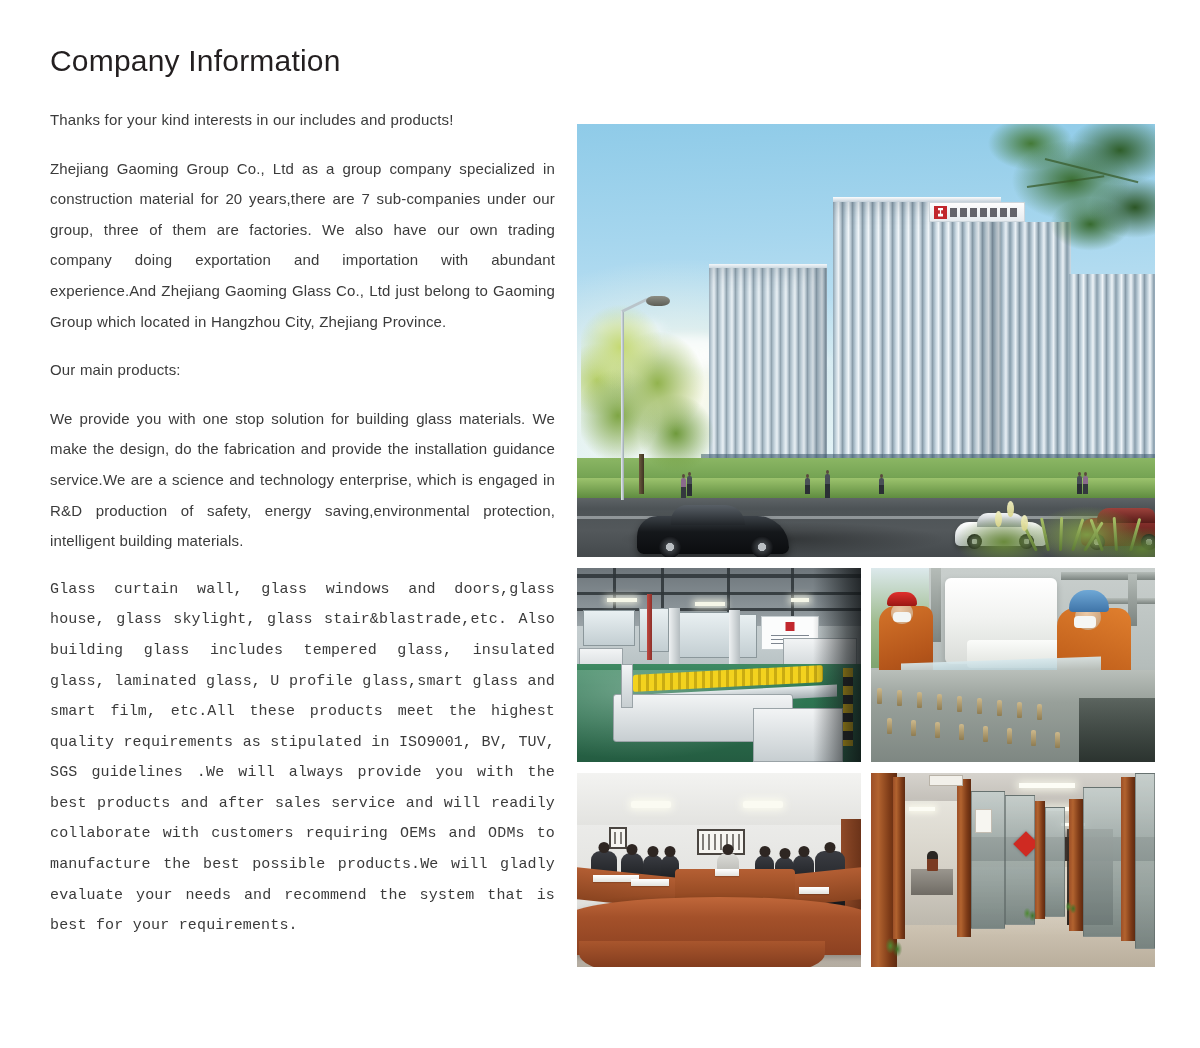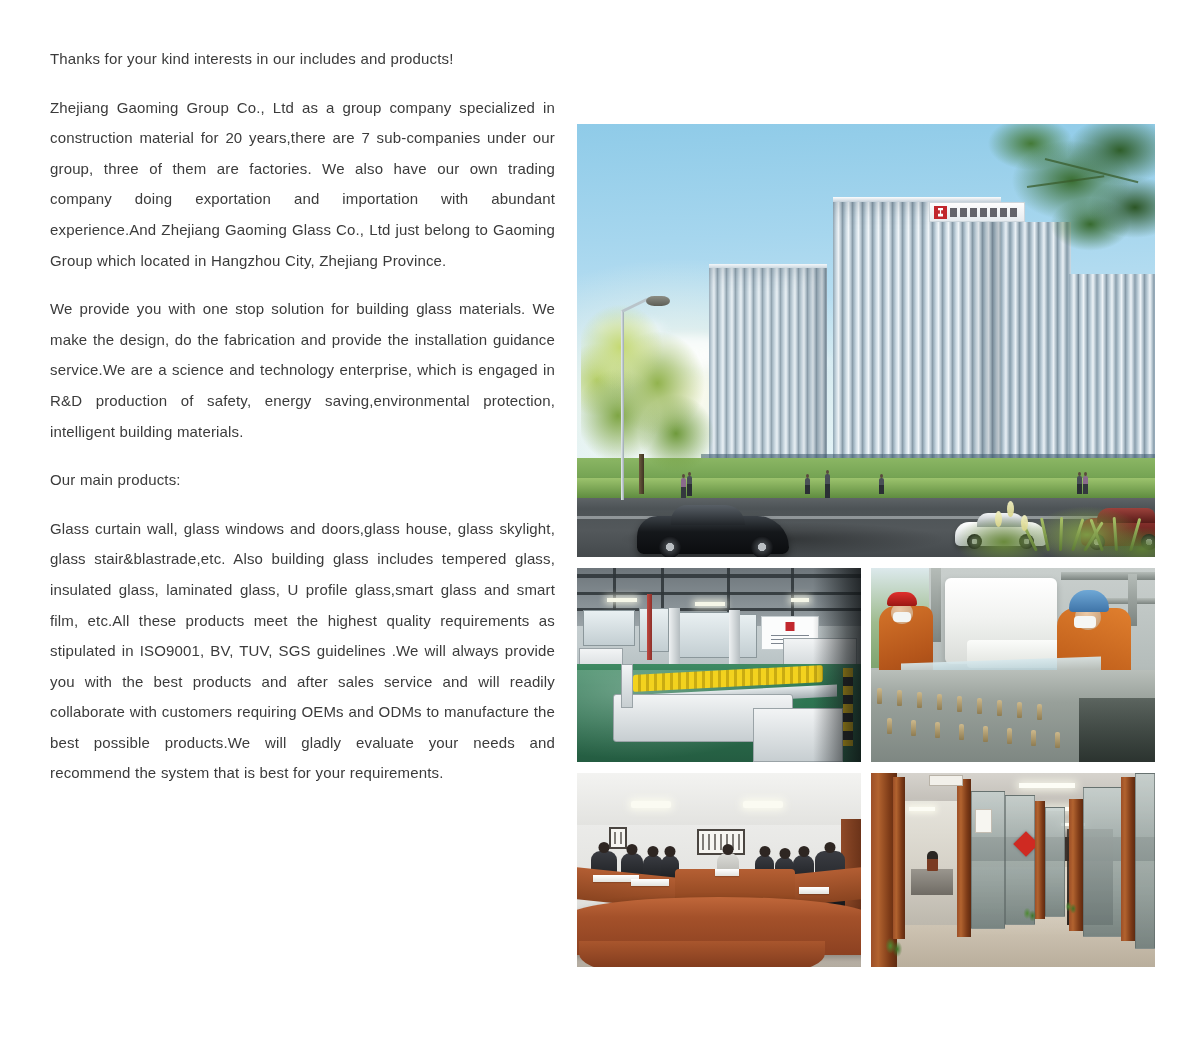--- a/index.html
+++ b/index.html
@@ -35,21 +35,21 @@
     color: #3b3b3b;
     line-height: 30.6px;
     margin: 0 0 18px 0;
     text-align: justify;
     text-justify: inter-word;
     letter-spacing: 0.15px;
     -webkit-hyphens: none;
     hyphens: none;
     word-spacing: 0.2px;
   }
-  .para:last-child { margin-bottom: 12px; }
+  .para:last-child { margin-bottom: 12px; font-family: Liberation Mono, monospace; }
   .para.short { text-align: left; }
 
   
   .img-col {
     position: absolute;
     left: 577px; top: 124px;
     width: 578px;
   }
   .photo {
     position: relative;
@@ -628,28 +628,29 @@
     background: linear-gradient(180deg, rgba(60,48,40,.85), rgba(36,28,22,.95));
   }
 </style>
 </head>
 <body>
 
 <div class="page">
 
   <div class="text-col">
 
+    <h1 class="page-title">Company Information</h1>
 
     <p class="para short">Thanks for your kind interests in our includes and products!</p>
 
     <p class="para">Zhejiang Gaoming Group Co., Ltd as a group company specialized in construction material for 20 years,there are 7 sub-companies under our group, three of them are factories. We also have our own trading company doing exportation and importation with abundant experience.And Zhejiang Gaoming Glass Co., Ltd just belong to Gaoming Group which located in Hangzhou City, Zhejiang Province.</p>
 
+    <p class="para short">Our main products:</p>
+
     <p class="para">We provide you with one stop solution for building glass materials. We make the design, do the fabrication and provide the installation guidance service.We are a science and technology enterprise, which is engaged in R&amp;D production of safety, energy saving,environmental protection, intelligent building materials.</p>
-
-    <p class="para short">Our main products:</p>
 
     <p class="para">Glass curtain wall, glass windows and doors,glass house, glass skylight, glass stair&amp;blastrade,etc. Also building glass includes tempered glass, insulated glass, laminated glass, U profile glass,smart glass and smart film, etc.All these products meet the highest quality requirements as stipulated in ISO9001, BV, TUV, SGS guidelines .We will always provide you with the best products and after sales service and will readily collaborate with customers requiring OEMs and ODMs to manufacture the best possible products.We will gladly evaluate your needs and recommend the system that is best for your requirements.</p>
   </div>
 
   <div class="img-col">
 
     <div class="photo hero">
       <div class="sky"></div>
       <div class="cloud c1"></div>
       <div class="cloud c2"></div>

